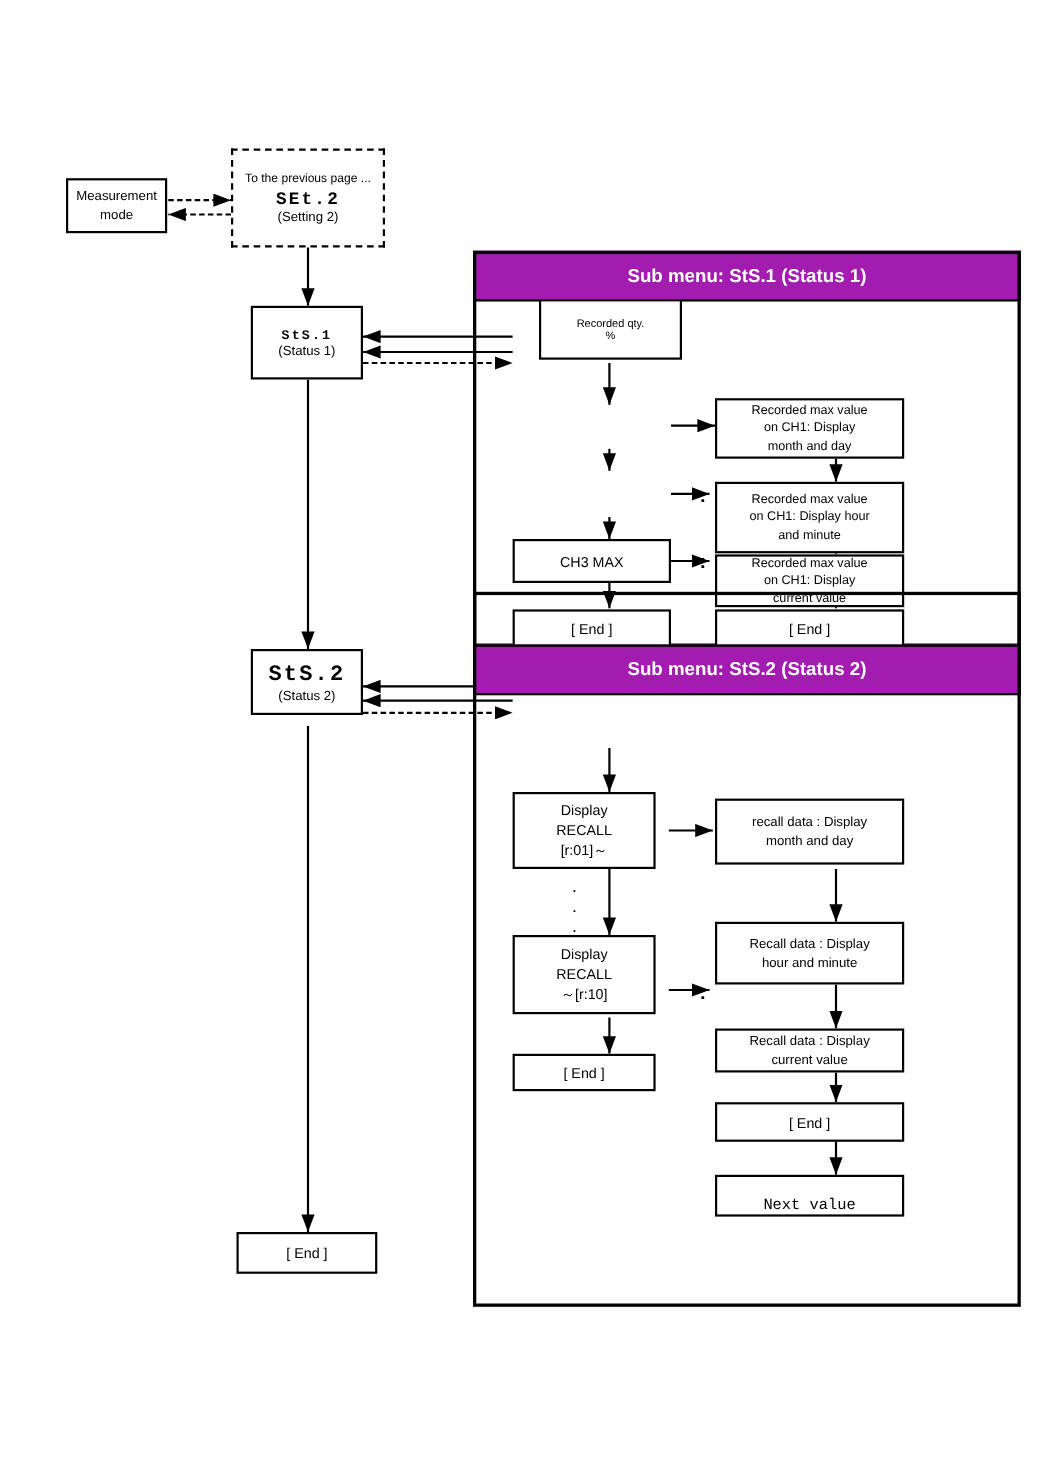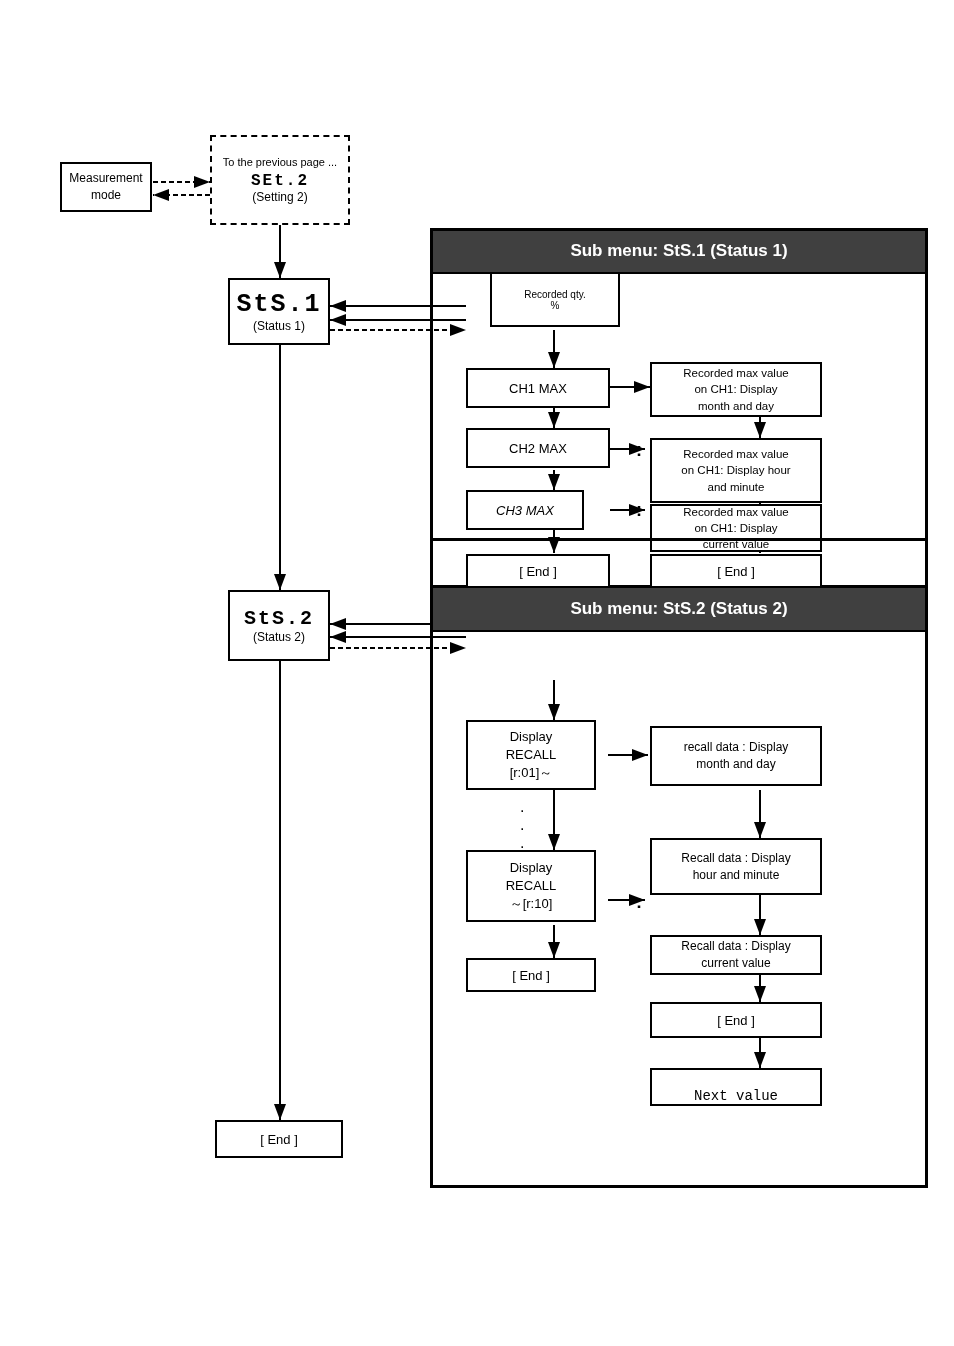--- a/index.html
+++ b/index.html
@@ -25,21 +25,21 @@
       text-align: center;
       display: flex;
       align-items: center;
       justify-content: center;
       font-size: 13px;
     }
     .box-dashed {
       border-style: dashed;
     }
     .box-black {
-      background: #404040;
+      background: #a21caf;
       color: #fff;
       font-size: 17px;
       font-weight: bold;
       text-align: center;
     }
     .box-lcd {
       font-family: 'Courier New', monospace;
       font-size: 22px;
       font-weight: bold;
       letter-spacing: 2px;
@@ -141,26 +141,26 @@
   <div class="box box-dashed" style="left:210px; top:135px; width:140px; height:90px;">
     <div>
       <div style="font-size:11px; margin-bottom:4px;">To the previous page ...</div>
       <div class="box-lcd" style="font-size:16px;">SEt.2</div>
       <div style="font-size:12px;">(Setting 2)</div>
     </div>
   </div>
 
   <div class="box" style="left:228px; top:278px; width:102px; height:67px;">
     <div>
-      <div class="box-lcd" style="font-size:25px;">StS.1</div>
+      <div class="box-lcd" style="font-size:12px;">StS.1</div>
       <div style="font-size:12px;">(Status 1)</div>
     </div>
   </div>
 
-  <div class="box" style="left:228px; top:590px; width:102px; height:71px;">
+  <div class="box" style="left:228px; top:590px; width:102px; height:60px;">
     <div>
       <div class="box-lcd" style="font-size:20px;">StS.2</div>
       <div style="font-size:12px;">(Status 2)</div>
     </div>
   </div>
 
   <div class="box" style="left:215px; top:1120px; width:128px; height:38px;">
     <span>[ End ]</span>
   </div>
 
@@ -168,29 +168,23 @@
     <span>Sub menu: StS.1 (Status 1)</span>
   </div>
 
   <div style="position:absolute; left:430px; top:228px; width:498px; height:360px; border:3px solid #000; background:transparent;"></div>
 
   <div class="box" style="left:490px; top:272px; width:130px; height:55px; font-size:10px;">
     <span style="white-space:pre-line;">Recorded qty.
 %</span>
   </div>
 
-  <div class="box" style="left:466px; top:368px; width:144px; height:40px;">
-    <span>CH1  MAX</span>
-  </div>
-
-  <div class="box" style="left:466px; top:428px; width:144px; height:40px;">
-    <span>CH2  MAX</span>
-  </div>
-
-  <div class="box" style="left:466px; top:490px; width:118px; height:40px;font-style:italic;">
+
+
+  <div class="box" style="left:466px; top:490px; width:144px; height:40px;">
     <span>CH3  MAX</span>
   </div>
 
   <div class="box" style="left:466px; top:554px; width:144px; height:34px;">
     <span>[ End ]</span>
   </div>
 
   <div class="box" style="left:650px; top:362px; width:172px; height:55px; font-size:12px; line-height:1.4;">
     <span style="white-space:pre-line; font-size:11.5px;">Recorded max value
 on CH1: Display

